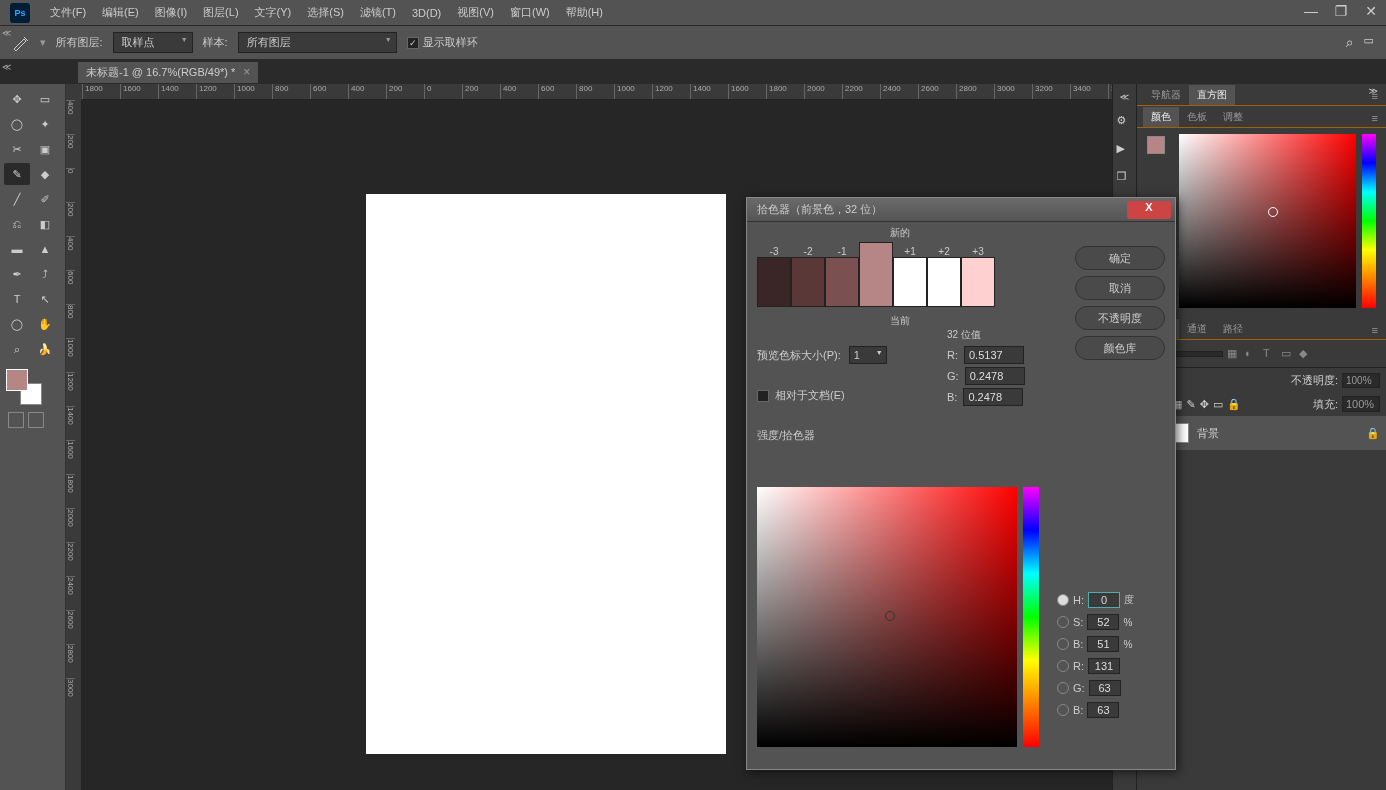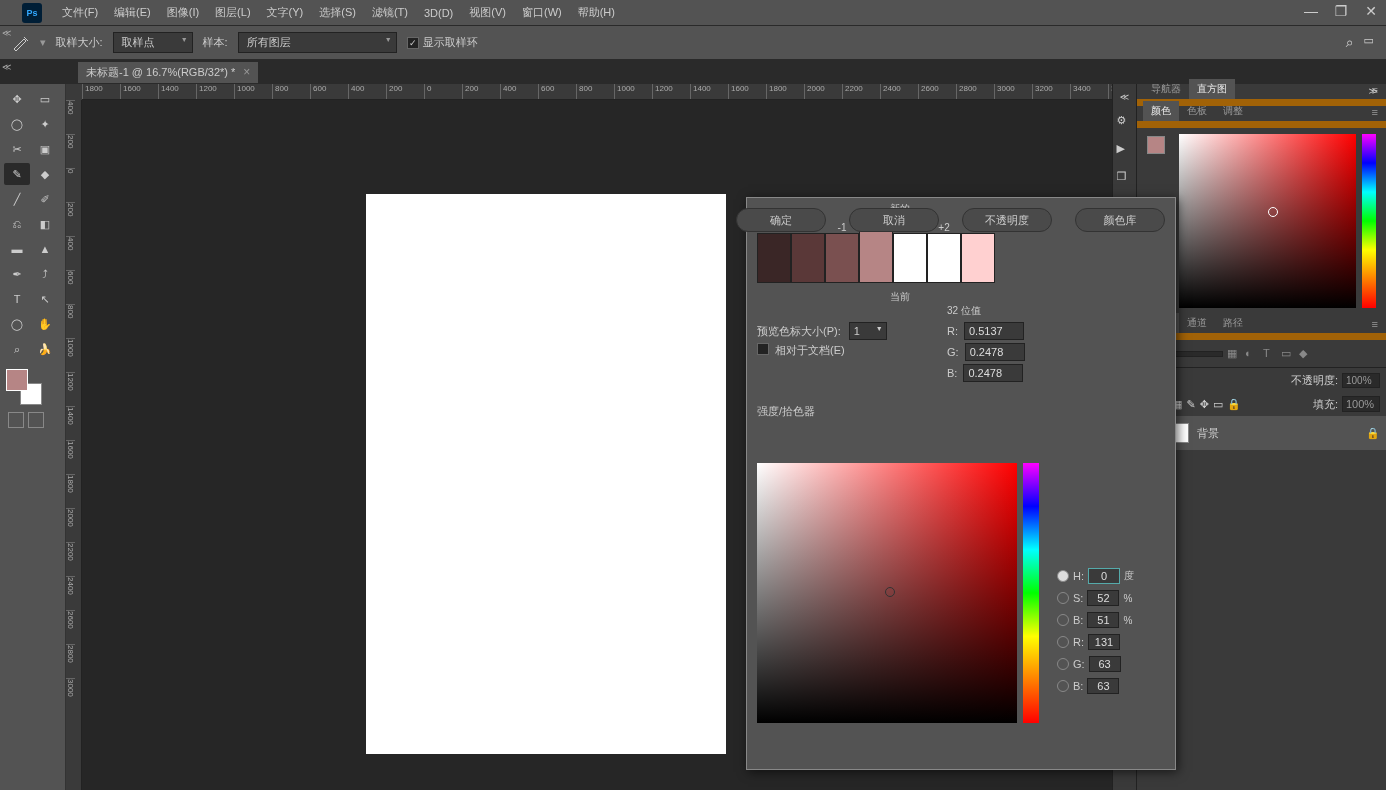--- a/index.html
+++ b/index.html
@@ -1,17 +1,17 @@
 <!DOCTYPE html>
 <html><head>
 <meta charset="utf-8">
 <style>
 *{margin:0;padding:0;box-sizing:border-box;font-family:"Microsoft YaHei",sans-serif;font-size:11px;color:#ccc}
 body{background:#535353;width:1386px;height:790px;overflow:hidden;position:relative}
-.menubar{height:26px;background:#535353;display:flex;align-items:center;padding-left:22px;border-bottom:1px solid #2a2a2a}
+.menubar{height:26px;background:#535353;display:flex;align-items:center;padding-left:10px;border-bottom:1px solid #2a2a2a}
 .menubar .ps-icon{width:20px;height:20px;background:#001e36;border-radius:3px;display:flex;align-items:center;justify-content:center;color:#31a8ff;font-weight:bold;font-size:9px;margin-right:12px}
 .menubar .menu-item{padding:0 8px;cursor:pointer}
 .menubar .win-controls{margin-left:auto;display:flex}
 .menubar .win-controls div{width:30px;height:20px;text-align:center;font-size:14px;cursor:pointer}
 .options-bar{height:34px;background:#535353;display:flex;align-items:center;padding-left:10px;gap:10px;border-bottom:1px solid #2a2a2a;position:relative}
 .options-bar .dropdown{background:#3a3a3a;border:1px solid #222;padding:2px 20px 2px 8px;position:relative}
 .options-bar .dropdown::after{content:"▼";font-size:7px;position:absolute;right:4px;top:3px;color:#999}
 .options-bar label{display:flex;align-items:center;gap:4px}
 .checkbox{width:12px;height:12px;background:#222;border:1px solid #666;display:inline-flex;align-items:center;justify-content:center;font-size:9px}
 .collapse-btn{position:absolute;top:2px;font-size:9px;color:#aaa}
@@ -31,21 +31,21 @@
 .canvas-wrap{flex:1;background:#262626;position:relative}
 .ruler-h{position:absolute;top:0;left:16px;right:0;height:16px;background:#3a3a3a;display:flex;overflow:hidden;border-bottom:1px solid #222}
 .ruler-h span{flex:0 0 38px;font-size:8px;color:#aaa;border-left:1px solid #666;padding-left:2px}
 .ruler-v{position:absolute;top:16px;left:0;bottom:0;width:16px;background:#3a3a3a;border-right:1px solid #222}
 .ruler-v span{display:block;height:34px;font-size:8px;color:#aaa;writing-mode:vertical-rl;border-top:1px solid #666}
 .ruler-corner{position:absolute;top:0;left:0;width:16px;height:16px;background:#3a3a3a}
 .canvas{position:absolute;top:110px;left:300px;width:360px;height:560px;background:#fff}
 .right-col{width:24px;background:#3a3a3a;border-left:1px solid #222;display:flex;flex-direction:column;align-items:center;padding-top:8px;gap:12px}
 .right-col .ico{width:16px;height:16px;color:#ccc}
 .panels{width:250px;background:#3a3a3a;border-left:1px solid #222;display:flex;flex-direction:column;position:relative}
-.panel-tabs{display:flex;height:22px;border-bottom:7px solid #a16207;padding-left:6px;align-items:flex-end}
+.panel-tabs{display:flex;height:22px;border-bottom:1px solid #a16207;padding-left:6px;align-items:flex-end}
 .panel-tab{padding:3px 8px;font-size:10px;color:#999;cursor:pointer}
 .panel-tab.active{background:#535353;color:#eee}
 .panel-menu{margin-left:auto;padding:3px 8px;color:#999}
 .color-panel{height:190px;padding:6px;position:relative}
 .cp-swatch{width:18px;height:18px;background:#b68585;border:1px solid #888;position:absolute;left:10px;top:8px}
 .cp-field{position:absolute;left:42px;top:6px;right:30px;bottom:10px;background:linear-gradient(to bottom,transparent,#000),linear-gradient(to right,#fff,#ff0000)}
 .cp-hue-v{position:absolute;right:10px;top:6px;bottom:10px;width:14px;background:linear-gradient(to bottom,#ff00ff,#0000ff,#00ffff,#00ff00,#ffff00,#ff8000,#ff0000)}
 .cp-cursor{position:absolute;width:10px;height:10px;border:1px solid #fff;border-radius:50%;left:50%;top:42%}
 .layers-panel{flex:1;display:flex;flex-direction:column}
 .layer-toolbar{height:28px;display:flex;align-items:center;padding:0 6px;gap:4px;border-bottom:1px solid #222}
@@ -62,25 +62,25 @@
 .dialog{position:absolute;left:746px;top:197px;width:430px;height:573px;background:#535353;border:1px solid #888;box-shadow:2px 2px 10px rgba(0,0,0,0.6);display:flex;flex-direction:column}
 .dialog-title{height:24px;background:linear-gradient(#6a6a6a,#555);display:flex;align-items:center;padding-left:10px;border-bottom:1px solid #333}
 .dialog-close{margin-left:auto;width:44px;height:18px;background:#c44;border-radius:3px;text-align:center;color:#fff;font-weight:bold;margin-right:4px;cursor:pointer}
 .dialog-body{flex:1;padding:10px;position:relative;color:#ddd}
 .swatch-row{display:flex;align-items:flex-end;position:absolute;left:10px;top:20px}
 .sw-label{width:34px;text-align:center;font-size:10px}
 .sw-block{width:34px;height:50px;border:1px solid #222}
 .sw-block.big{width:34px;height:65px}
 .new-cur{position:absolute;left:136px;top:4px;font-size:10px;text-align:center;width:34px}
 .new-cur.cur{top:92px}
-.buttons-col{position:absolute;right:10px;top:10px;display:flex;flex-direction:row;gap:23px}
+.buttons-col{position:absolute;right:10px;top:24px;display:flex;flex-direction:column;gap:6px}
 .dlg-btn{width:90px;height:24px;background:#4a4a4a;border:1px solid #333;border-radius:12px;text-align:center;line-height:22px;cursor:pointer}
 .preview-row{position:absolute;left:10px;top:124px;display:flex;align-items:center;gap:8px}
 .preview-row .sel{width:38px;background:#3a3a3a;border:1px solid #222;padding:2px 4px;position:relative}
-.rel-row{position:absolute;left:10px;top:145px;display:flex;gap:6px}
+.rel-row{position:absolute;left:10px;top:166px;display:flex;align-items:center;gap:6px}
 .val32{position:absolute;left:200px;top:106px;font-size:10px}
 .rgb32{position:absolute;left:200px;top:124px;display:flex;flex-direction:column;gap:3px}
 .rgb32 .r{display:flex;align-items:center;gap:6px}
 .rgb32 input{width:60px;background:#3a3a3a;border:1px solid #222;padding:2px 4px;color:#ddd}
 .intens-label{position:absolute;left:10px;top:206px}
 .intens-row{position:absolute;left:20px;top:235px;display:flex;align-items:center;gap:10px}
 .slider{width:110px;height:4px;background:#333;position:relative}
 .slider .thumb{position:absolute;left:48px;top:-4px;width:0;height:0;border-left:5px solid transparent;border-right:5px solid transparent;border-top:8px solid #ccc}
 .intens-row input{width:50px;background:#3a3a3a;border:1px solid #222;padding:2px 4px;color:#ddd}
 .color-field{position:absolute;left:10px;top:265px;width:260px;height:260px;background:linear-gradient(to bottom,transparent,#000),linear-gradient(to right,#fff,#ff0000)}
@@ -116,38 +116,38 @@
     <div>✕</div>
   </div>
 </div>
 
 <div class="options-bar">
   <span class="collapse-btn" style="left:2px">≪</span>
   <svg width="20" height="20">
       <path d="M4 16 L14 6 L16 8 L6 18 Z M14 4 L18 8" stroke="#ccc" fill="none"></path>
     </svg>
   <span style="color:#999">▾</span>
-  <span>取样大小:</span>
+  <span>所有图层:</span>
   <div class="dropdown" style="width:80px">取样点</div>
   <span>样本:</span>
   <div class="dropdown" style="width:159px">所有图层</div>
   <label>
       <span class="checkbox">✓</span>
       <span>显示取样环</span>
     </label>
   <div style="margin-left:auto;display:flex;gap:10px;padding-right:12px">
     <span style="font-size:14px">⌕</span>
     <span>▭</span>
   </div>
 </div>
 
 <div class="tabs-bar">
   <span class="collapse-btn" style="left:2px;top:62px">≪</span>
   <div class="doc-tab">
-    <span>未标题-1 @ 16.7%(RGB/32*) *</span>
+    <span>未标题-1 @ 16.7%(RGB/49*) *</span>
     <span class="close">×</span>
   </div>
 </div>
 
 <div class="main">
   <div class="toolbox">
     <div class="row">
         <div class="tool">✥</div>
         <div class="tool">▭</div>
       </div>
@@ -318,20 +318,24 @@
           <div class="layer-thumb"></div>
           <span>背景</span>
           <span class="lock-ico">🔒</span>
         </div>
       </div>
     </div>
   </div>
 </div>
 
 <div class="dialog">
+  <div class="dialog-title">
+    <span>拾色器（前景色，32 位）</span>
+    <div class="dialog-close">X</div>
+  </div>
   <div class="dialog-body">
     <div class="new-cur">新的</div>
     <div class="swatch-row" id="stops">
         <div style="text-align: center;">
           <div class="sw-label">-3</div>
           <div class="sw-block" style="background: rgb(58, 38, 38);"></div>
         </div>
         <div style="text-align: center;">
           <div class="sw-label">-2</div>
           <div class="sw-block" style="background: rgb(90, 56, 56);"></div>

